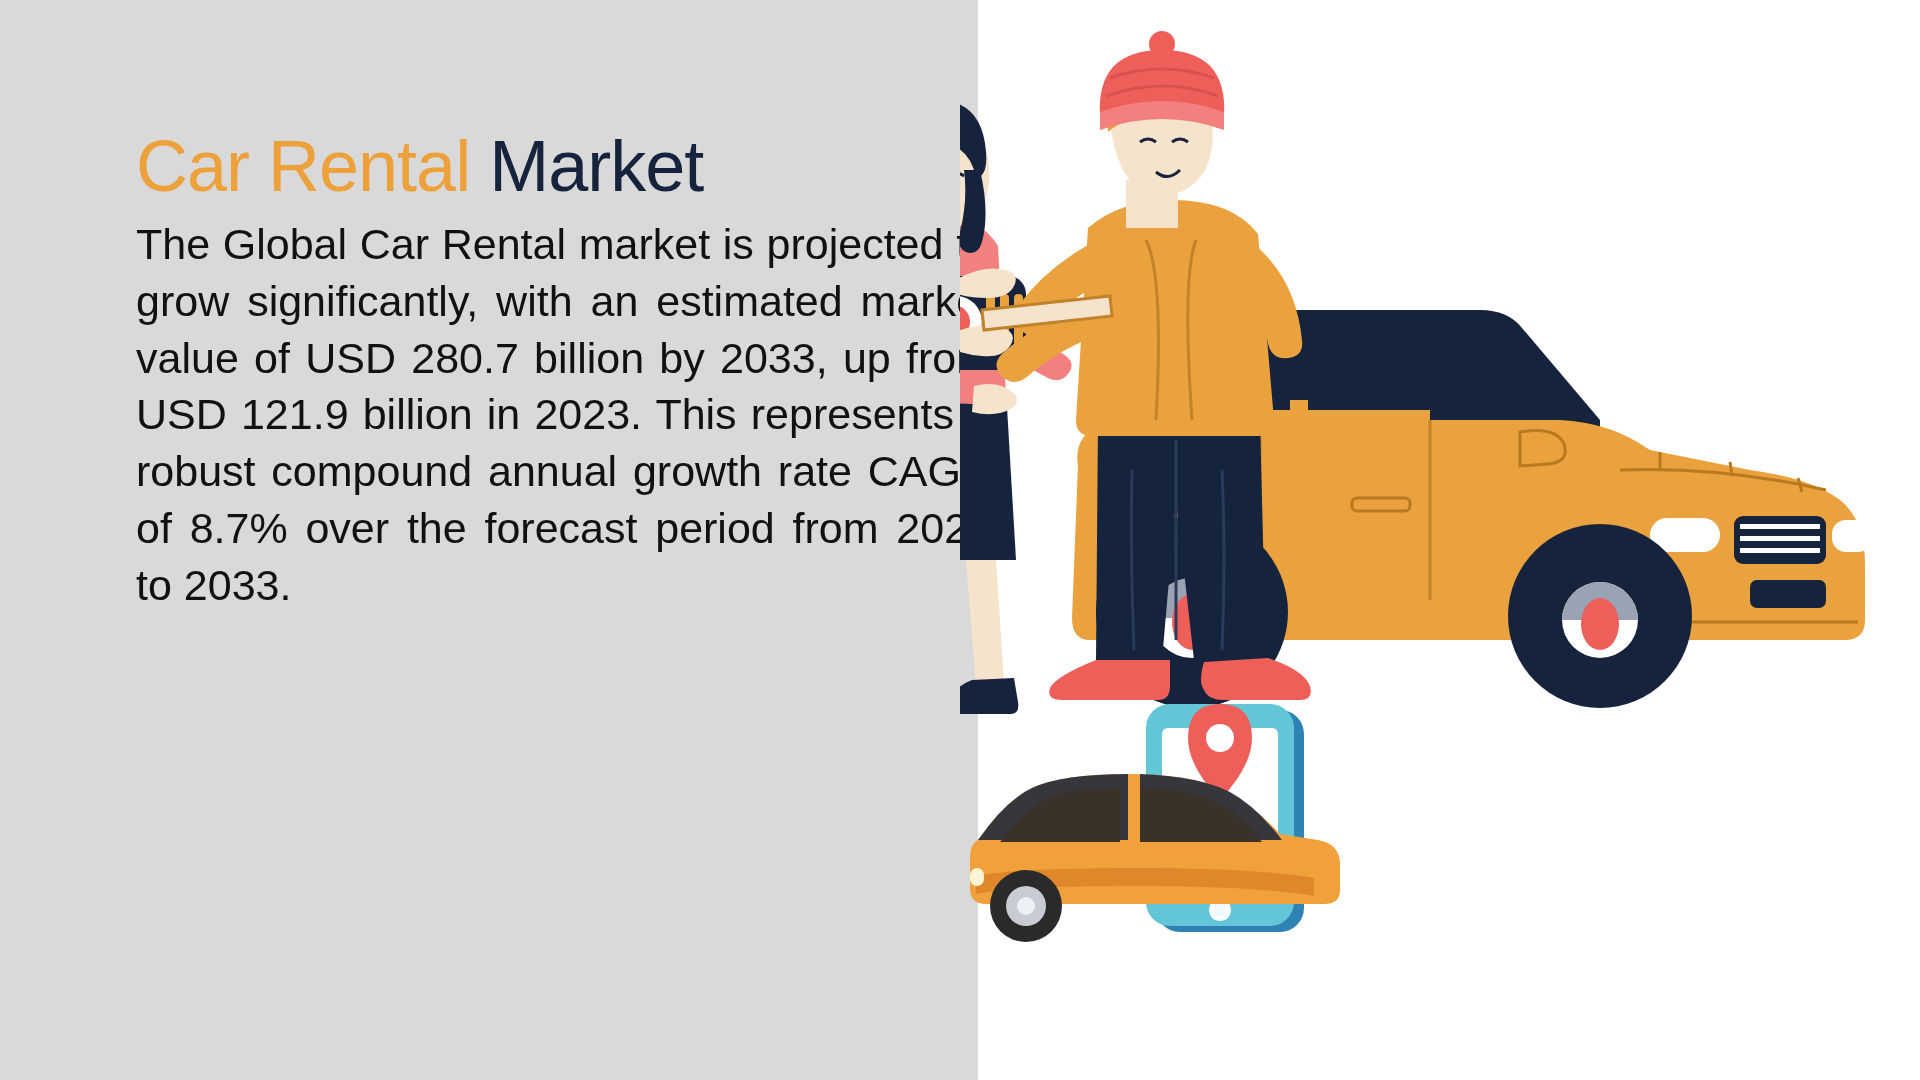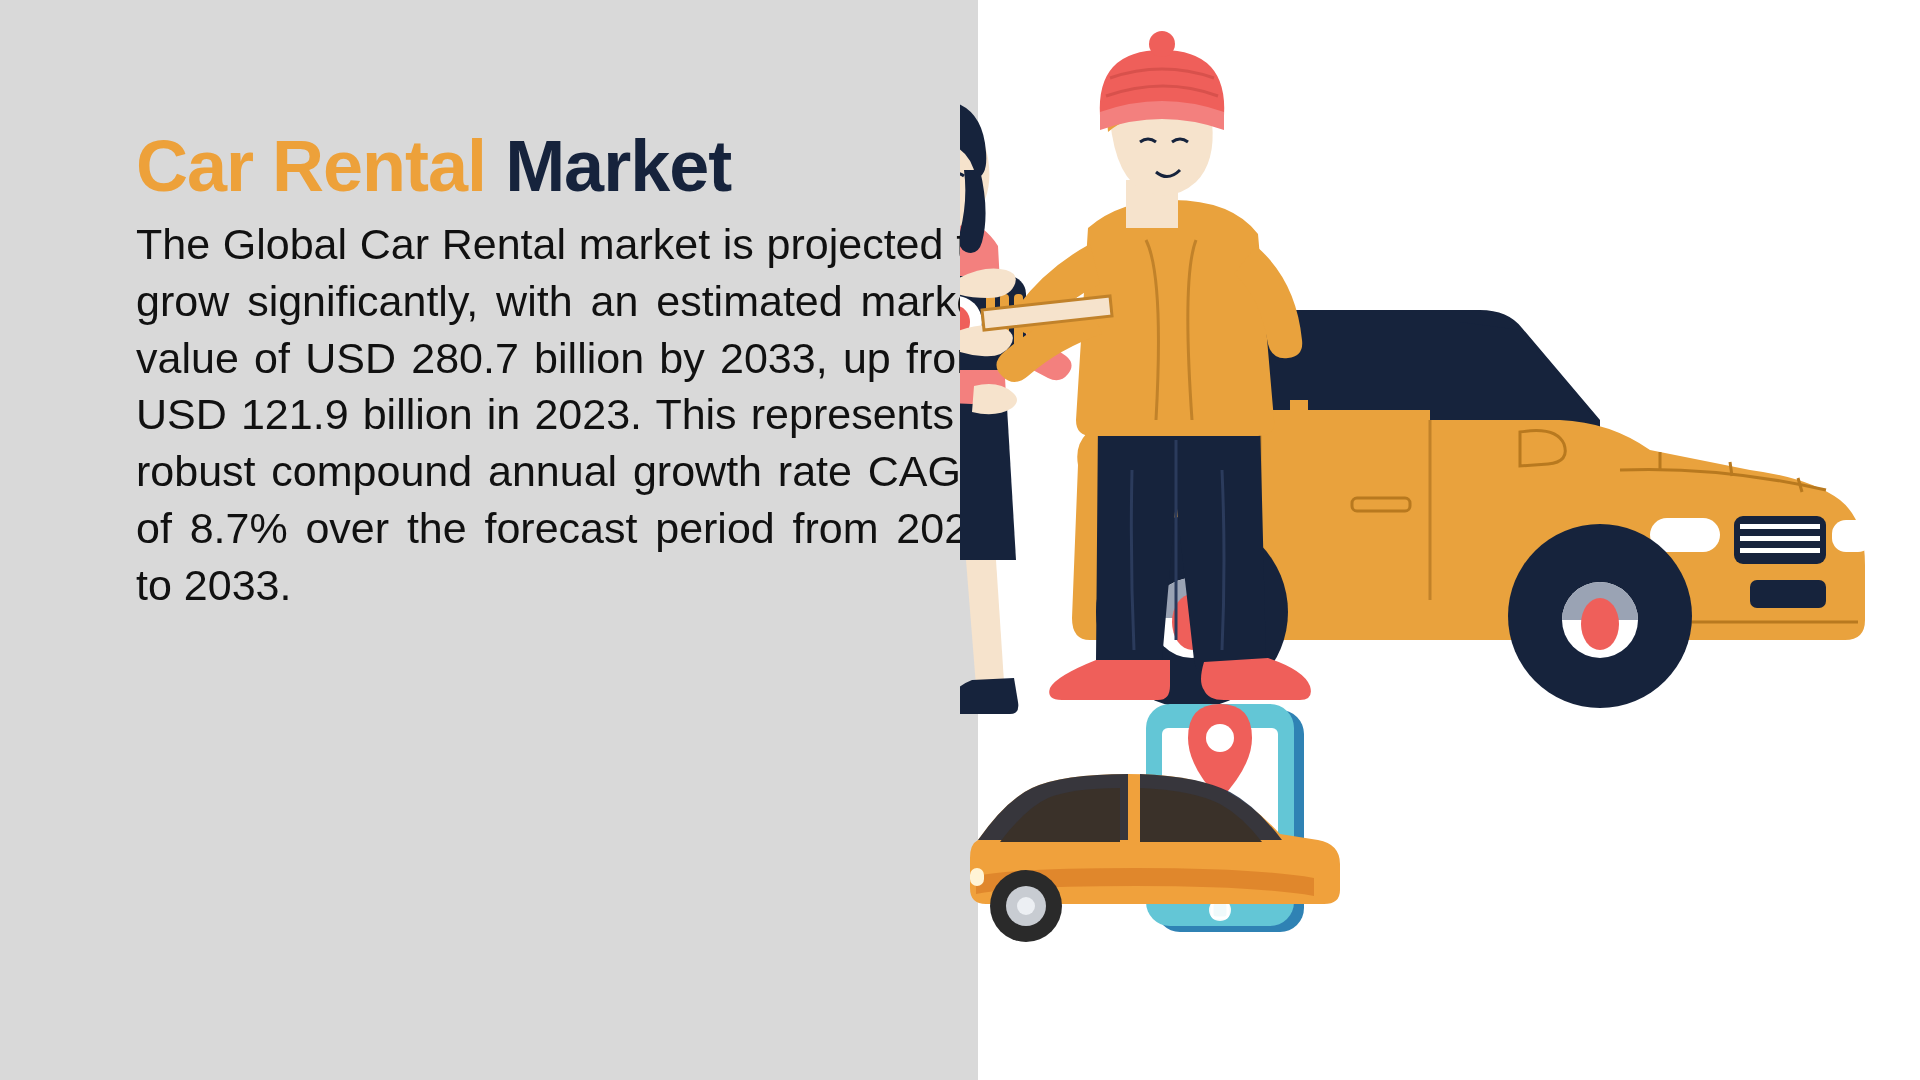--- a/index.html
+++ b/index.html
@@ -38,21 +38,21 @@
   .text-col {
     position: absolute;
     left: 136px;
     top: 130px;
     width: 856px;
   }
   .headline {
     font-family: "Liberation Sans", sans-serif;
     font-size: 72px;
     line-height: 1.0;
-    font-weight: 700;
+    font-weight: 400;
     letter-spacing: -1px;
     margin: 0 0 14px 0;
     white-space: nowrap;
   }
   .headline .hl-accent { color: #eda13a; }
   .headline .hl-dark   { color: #16233c; }
 
   .body-copy {
     font-family: "Liberation Sans", sans-serif;
     font-size: 43px;

